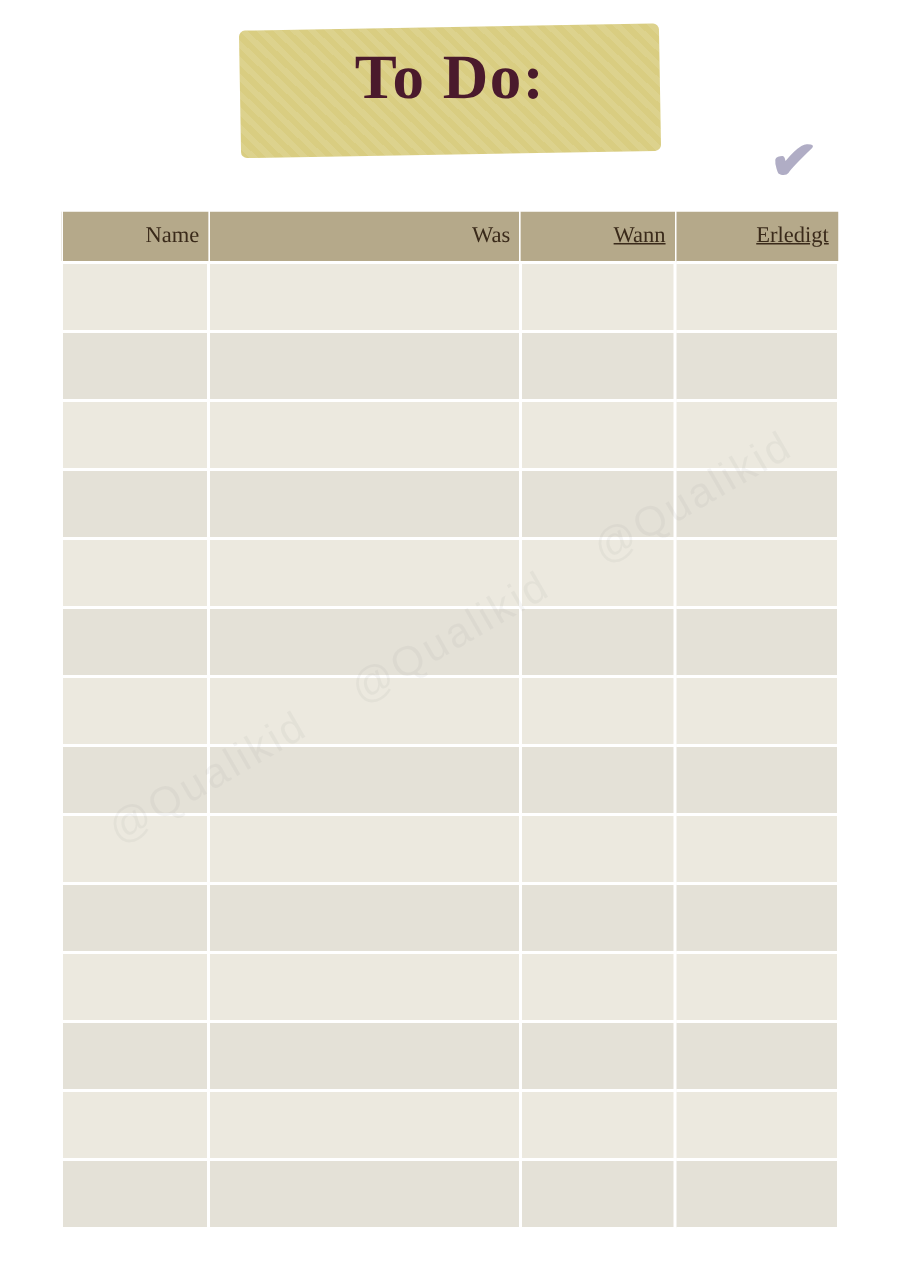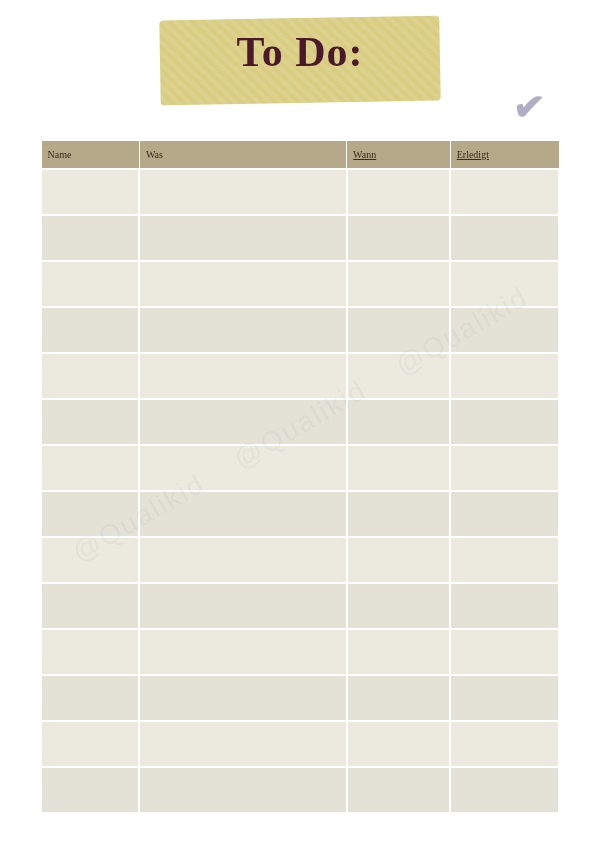--- a/index.html
+++ b/index.html
@@ -115,26 +115,26 @@
     }
 
     .todo-table {
       width: 100%;
       border-collapse: collapse;
     }
 
     .todo-table thead tr th {
       background: #b5a98a;
       color: #3a2a1a;
-      font-size: 10px;
+      font-size: 15px;
       font-weight: normal;
       font-family: Georgia, serif;
       padding: 8px 6px;
       border: 1.5px solid #ffffff;
-      text-align: left;
+      text-align: right;
     }
 
     .todo-table tbody tr td {
       background: #ece9df;
       height: 46px;
       border: 2px solid #ffffff;
     }
 
     .todo-table tbody tr:nth-child(even) td {
       background: #e4e1d7;

